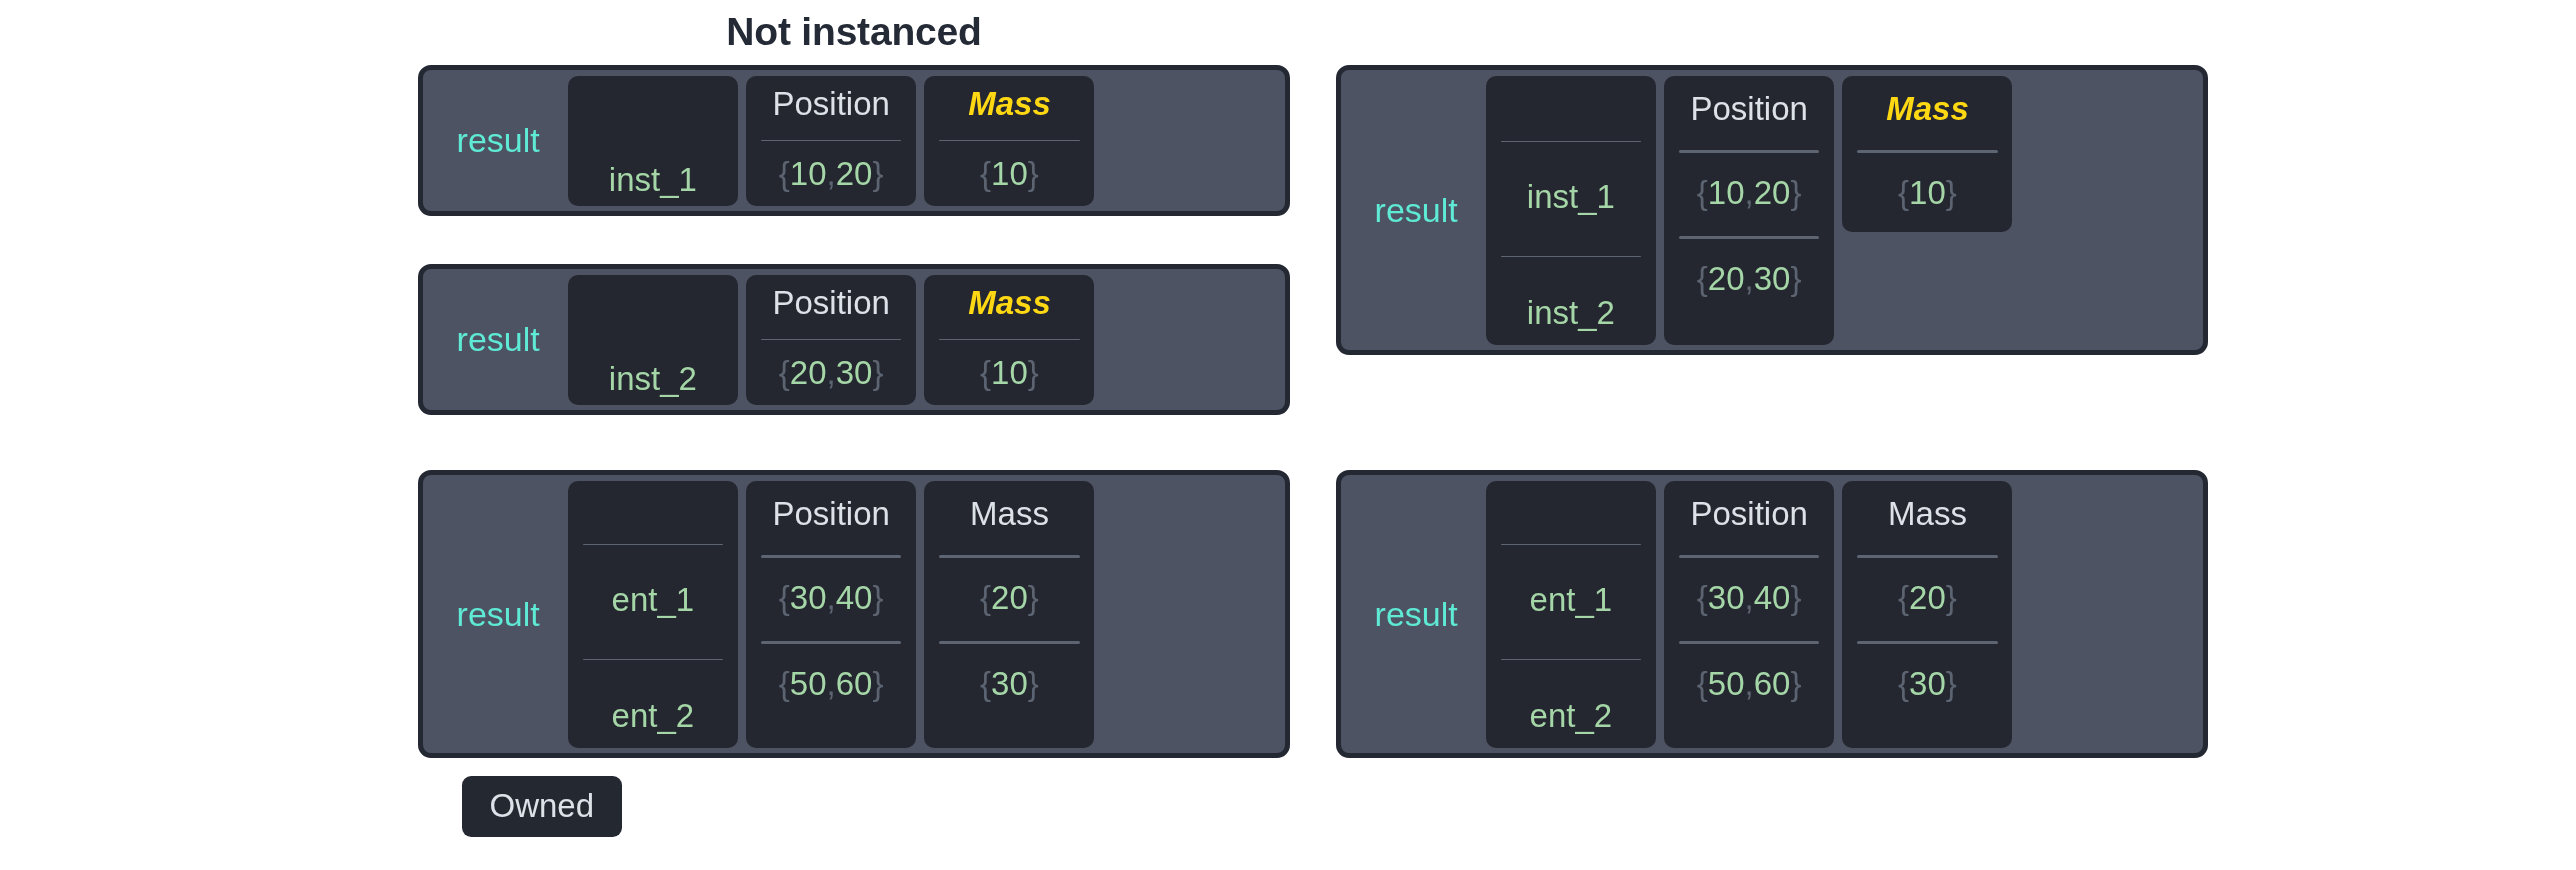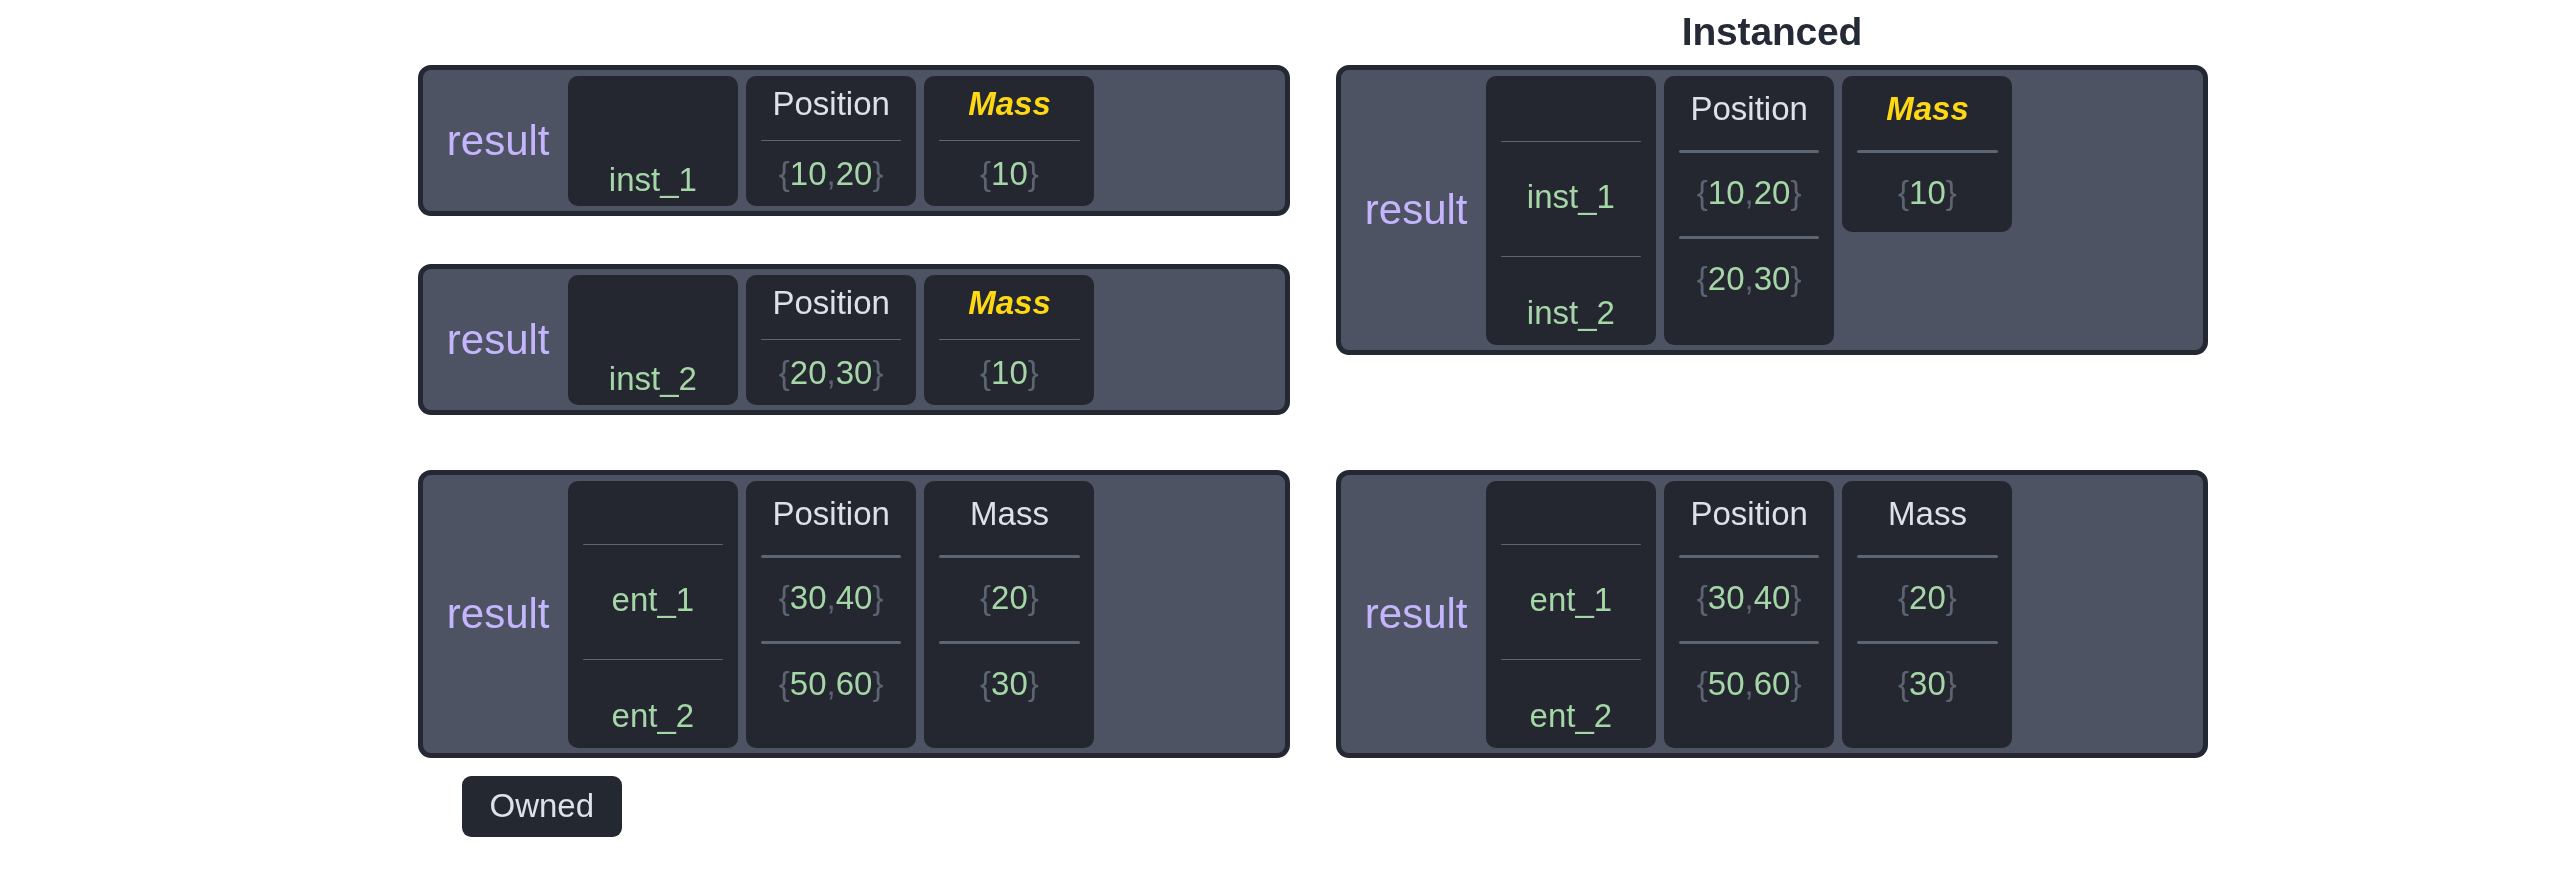--- a/index.html
+++ b/index.html
@@ -47,22 +47,22 @@
     align-items: stretch;
     padding: 5.5px;
   }
 
   .result-label {
     flex: 0 0 auto;
     min-width: 110px;
     display: flex;
     align-items: center;
     justify-content: center;
-    color: #c4b5fd;
-    font-size: 42px;
+    color: #5eead4;
+    font-size: 34px;
     padding: 0 14.7px;
     white-space: nowrap;
   }
 
   .cards {
     flex: 1 1 auto;
     display: flex;
     gap: 8.3px;
     align-items: flex-start;
   }
@@ -139,21 +139,21 @@
     color: #ffd814;
     font-style: italic;
     font-weight: bold;
   }
 </style>
 </head>
 <body>
 
 <div id="stage">
 
-  <div class="col-title" id="title-right">Instanced</div>
+  <div class="col-title" id="title-left">Not instanced</div>
 
   <div class="box" style="left:418px; top:65px; width:872px; height:151px;">
     <div class="result-label">result</div>
     <div class="cards">
 
       <div class="card name-col" style="flex:0 0 170px; align-self:stretch;">
         <div class="card-head empty"></div>
         <div class="rule"></div>
         <div class="cell">inst_1</div>
       </div>

